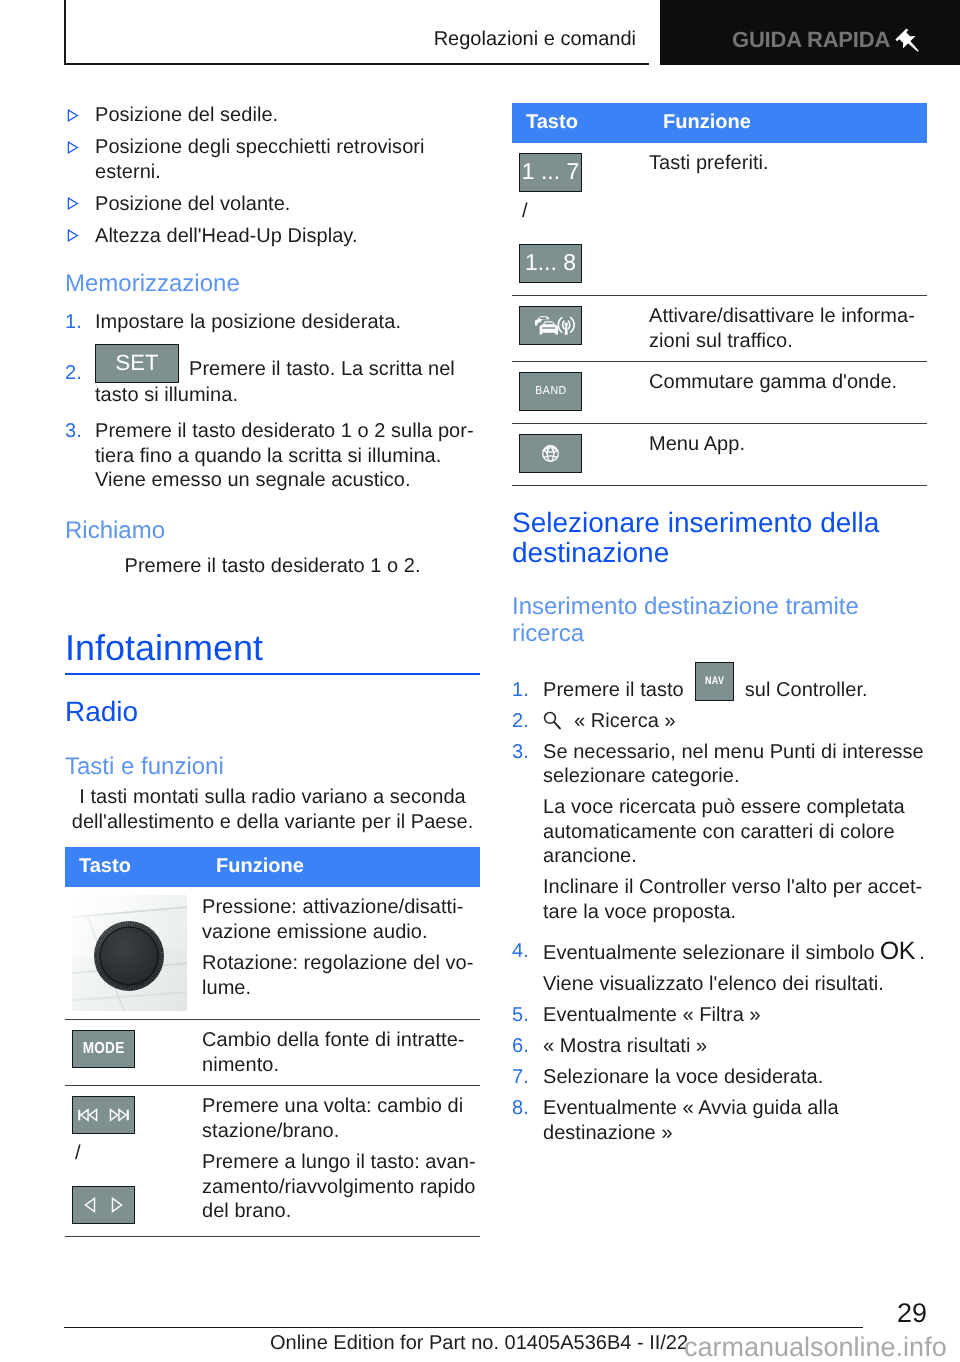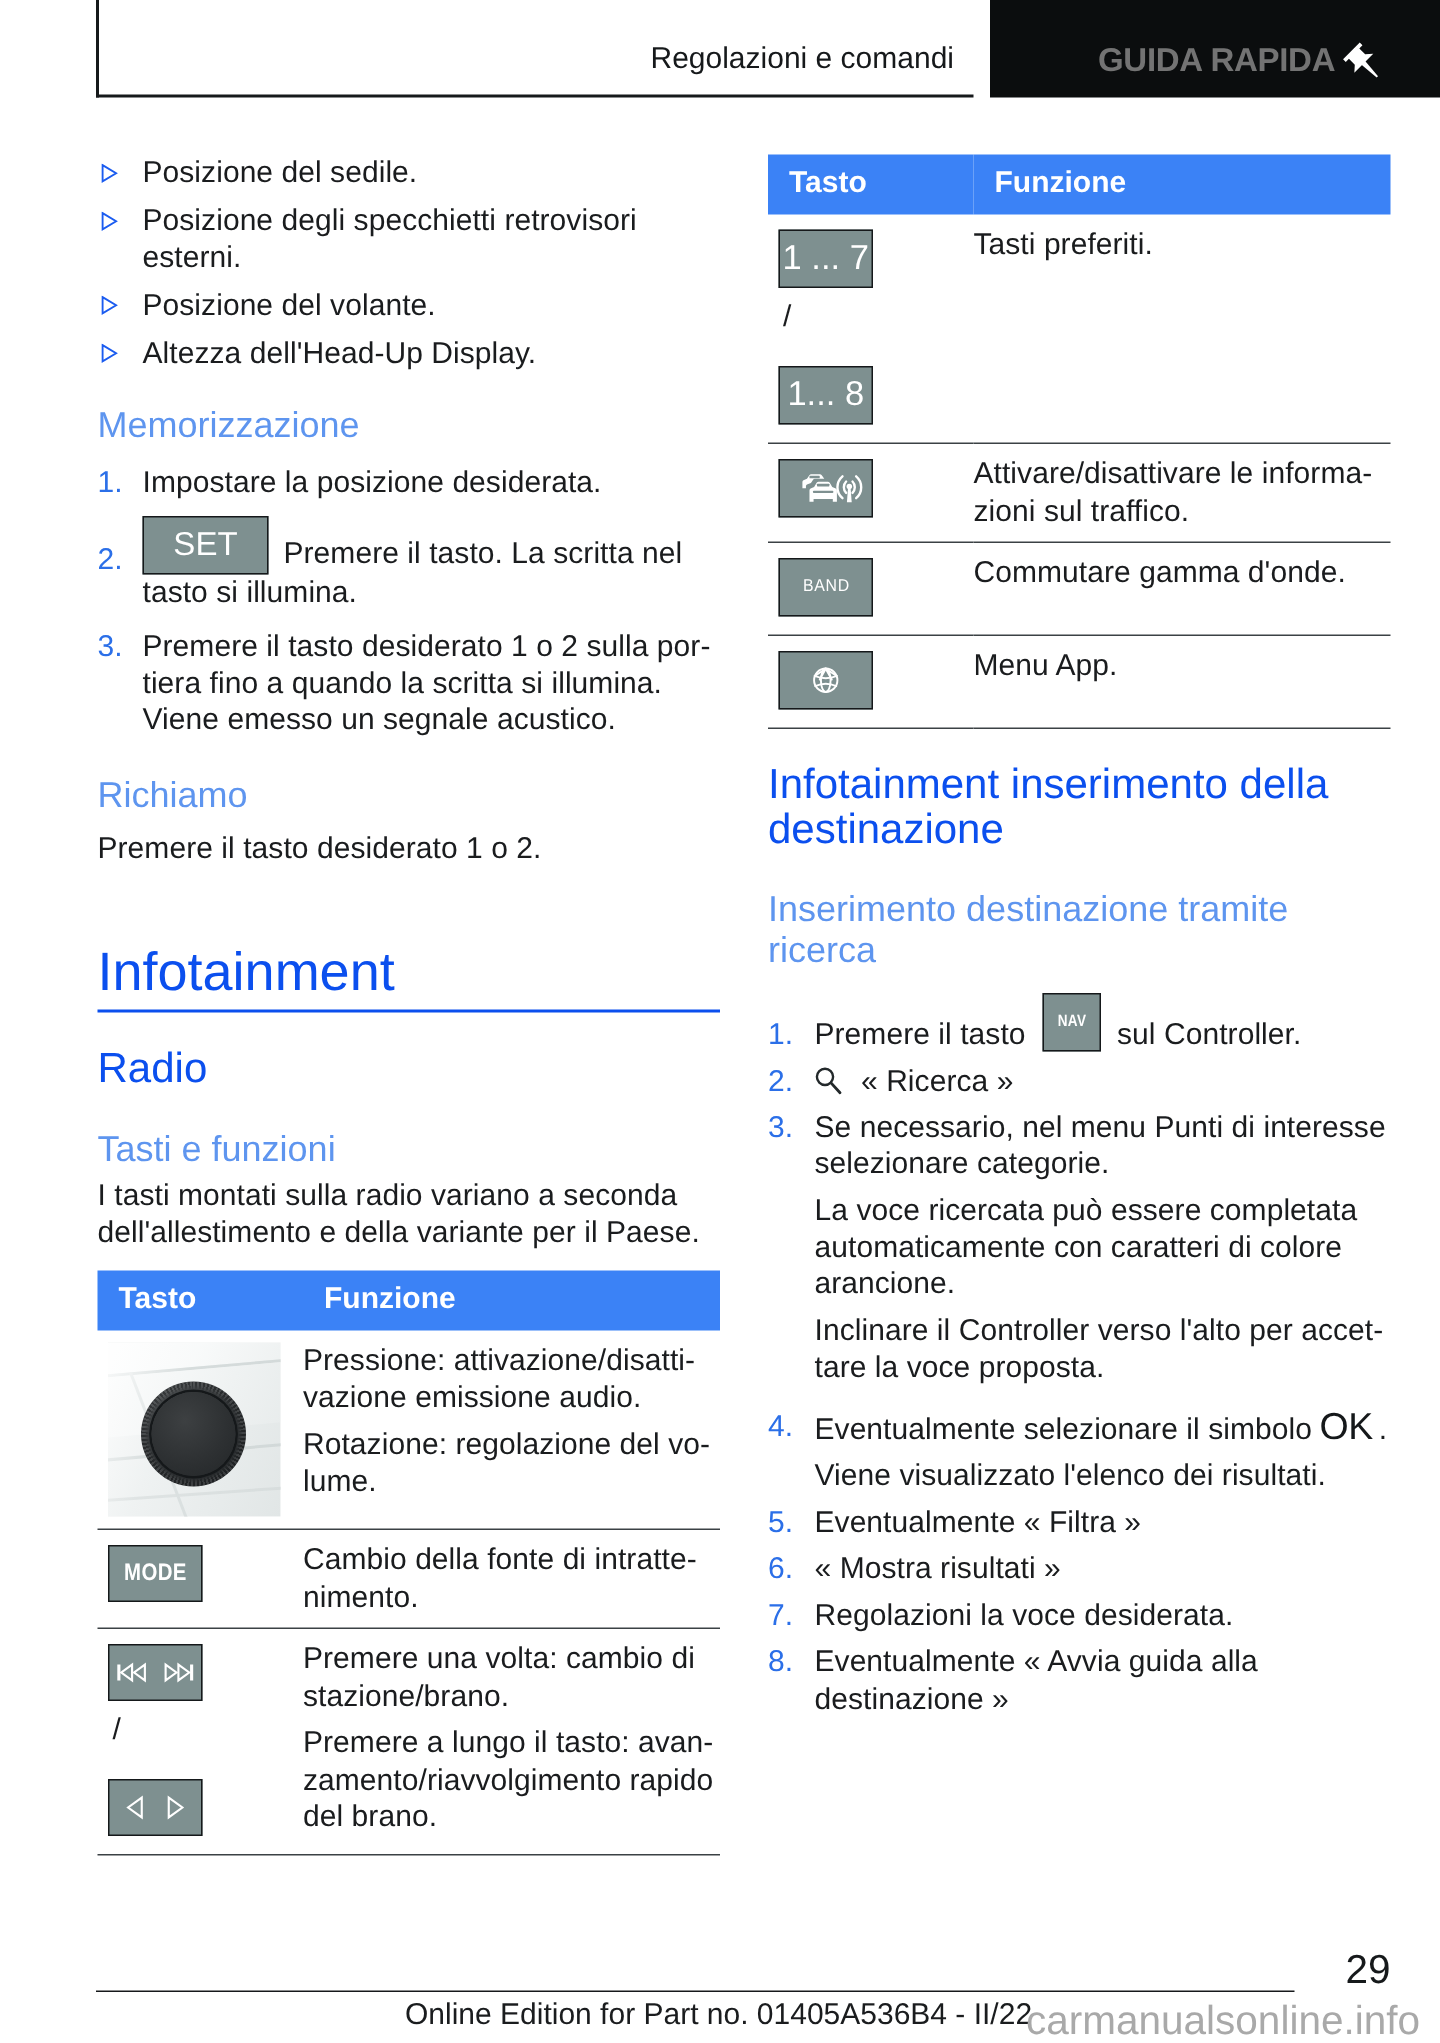--- a/index.html
+++ b/index.html
@@ -20,21 +20,21 @@
   
   .col{position:absolute;top:103px;width:415px;}
   .col-l{left:65px;}
   .col-r{left:512px;}
 
   
   .h1{color:#0b4fee;font-size:36px;line-height:41px;font-weight:normal;}
   .h1-rule{border-bottom:2.2px solid #0b4fee;height:0;}
   .h2{color:#0b4fee;font-size:28px;line-height:29.5px;font-weight:normal;}
   .h3{color:#5e95ef;font-size:24px;line-height:27.3px;font-weight:normal;}
-  p.body{color:#1a1c1e;font-size:20px;line-height:24.5px;margin:0;letter-spacing:0.04px;}
+  p.body{color:#1a1c1e;font-size:20px;line-height:24.5px;margin:0;letter-spacing:0.04px;text-align:center;}
 
   ul.bullets{list-style:none;margin:0;padding:0;}
   ul.bullets li{position:relative;padding-left:30px;color:#1a1c1e;font-size:20px;
       line-height:24.5px;margin-bottom:7.5px;letter-spacing:0.04px;}
   ul.bullets li .tri{position:absolute;left:1.5px;top:5.5px;width:12px;height:13px;}
 
   ol.steps{list-style:none;margin:0;padding:0;width:419px;}
   ol.steps>li{position:relative;padding-left:30px;color:#1a1c1e;font-size:20px;line-height:24.5px;letter-spacing:0.04px;}
   ol.steps>li .num{position:absolute;left:0px;top:0;color:#2b6fe8;font-size:20px;}
   ol.nav-steps>li{margin-top:6.5px;}
@@ -317,21 +317,21 @@
               </svg>
             </span>
           </td>
           <td class="fn">
             <div>Menu App.</div>
           </td>
         </tr>
       </tbody>
     </table>
 
-    <div class="h2" style="margin-top:22px;">Infotainment inserimento della destinazione</div>
+    <div class="h2" style="margin-top:22px;">Selezionare inserimento della destinazione</div>
     <div class="h3" style="margin-top:26px;">Inserimento destinazione tramite ricerca</div>
 
     <ol class="steps nav-steps" style="margin-top:14px;">
       <li style="padding-left:31px;">
         <span class="num" style="top:16px;">1.</span>
         <span>Premere il tasto</span><span class="key key-nav"><i>NAV</i></span><span>sul Controller.</span>
       </li>
       <li style="padding-left:31px;">
         <span class="num">2.</span>
         <svg style="width:20px;height:20px;vertical-align:-4px;margin-right:11px;" viewBox="0 0 20 20">
@@ -355,21 +355,21 @@
       <li style="padding-left:31px;">
         <span class="num">5.</span>
         <span>Eventualmente « Filtra »</span>
       </li>
       <li style="padding-left:31px;">
         <span class="num">6.</span>
         <span>« Mostra risultati »</span>
       </li>
       <li style="padding-left:31px;">
         <span class="num">7.</span>
-        <span>Regolazioni la voce desiderata.</span>
+        <span>Selezionare la voce desiderata.</span>
       </li>
       <li style="padding-left:31px;">
         <span class="num">8.</span>
         <span>Eventualmente « Avvia guida alla destinazione »</span>
       </li>
     </ol>
   </div>
 
   <div class="foot-rule"></div>
   <div class="pageno">29</div>

